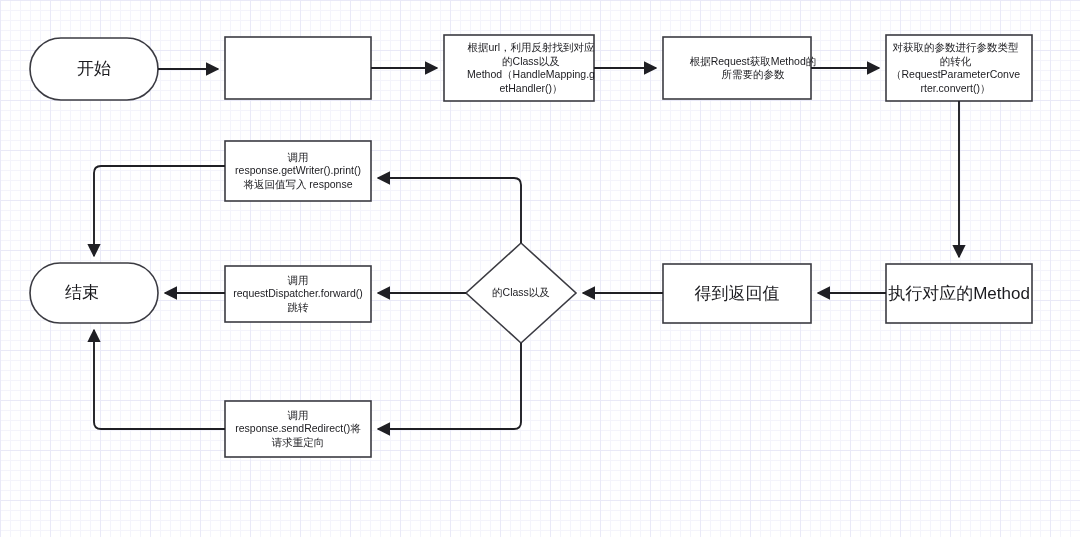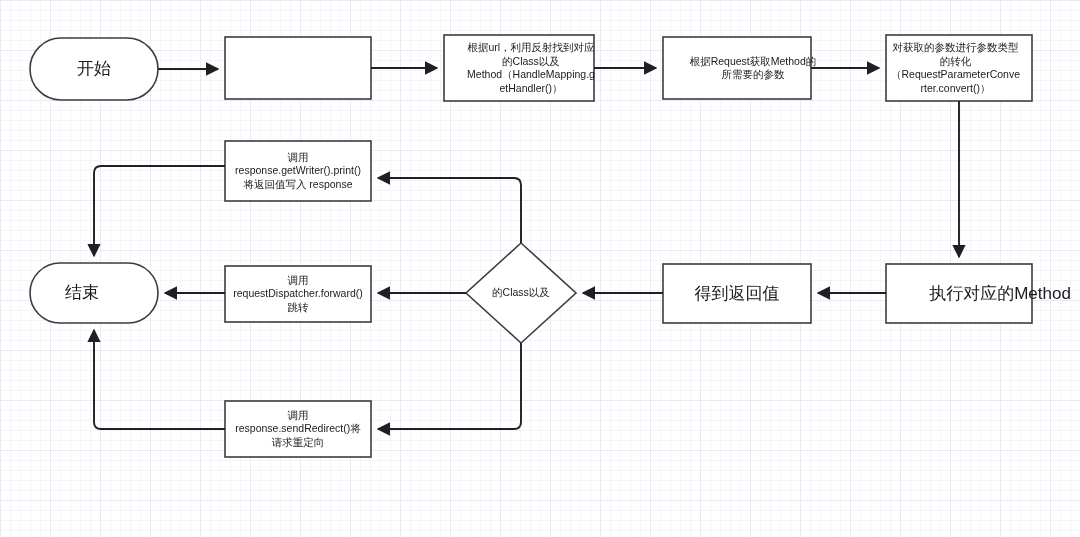--- a/index.html
+++ b/index.html
@@ -128,21 +128,21 @@
 etHandler()）</div>
 
   <div class="node-label small" style="left:663px; top:37px; width:148px; height:62px;margin-left:16px;">根据Request获取Method的
 所需要的参数</div>
 
   <div class="node-label small" style="left:886px; top:35px; width:139px; height:66px;">对获取的参数进行参数类型
 的转化
 （RequestParameterConve
 rter.convert()）</div>
 
-  <div class="node-label" style="left:886px; top:264px; width:146px; height:59px;padding-left:41px;">执行对应的Method</div>
+  <div class="node-label" style="left:886px; top:264px; width:146px; height:59px;">执行对应的Method</div>
 
   <div class="node-label" style="left:663px; top:264px; width:148px; height:59px;border-radius:16px;">得到返回值</div>
 
   <div class="node-label small" style="left:466px; top:243px; width:110px; height:100px;">的Class以及</div>
 
   <div class="node-label small" style="left:222px; top:141px; width:152px; height:60px;">调用
 response.getWriter().print()
 将返回值写入 response</div>
 
   <div class="node-label small" style="left:222px; top:266px; width:152px; height:56px;">调用

